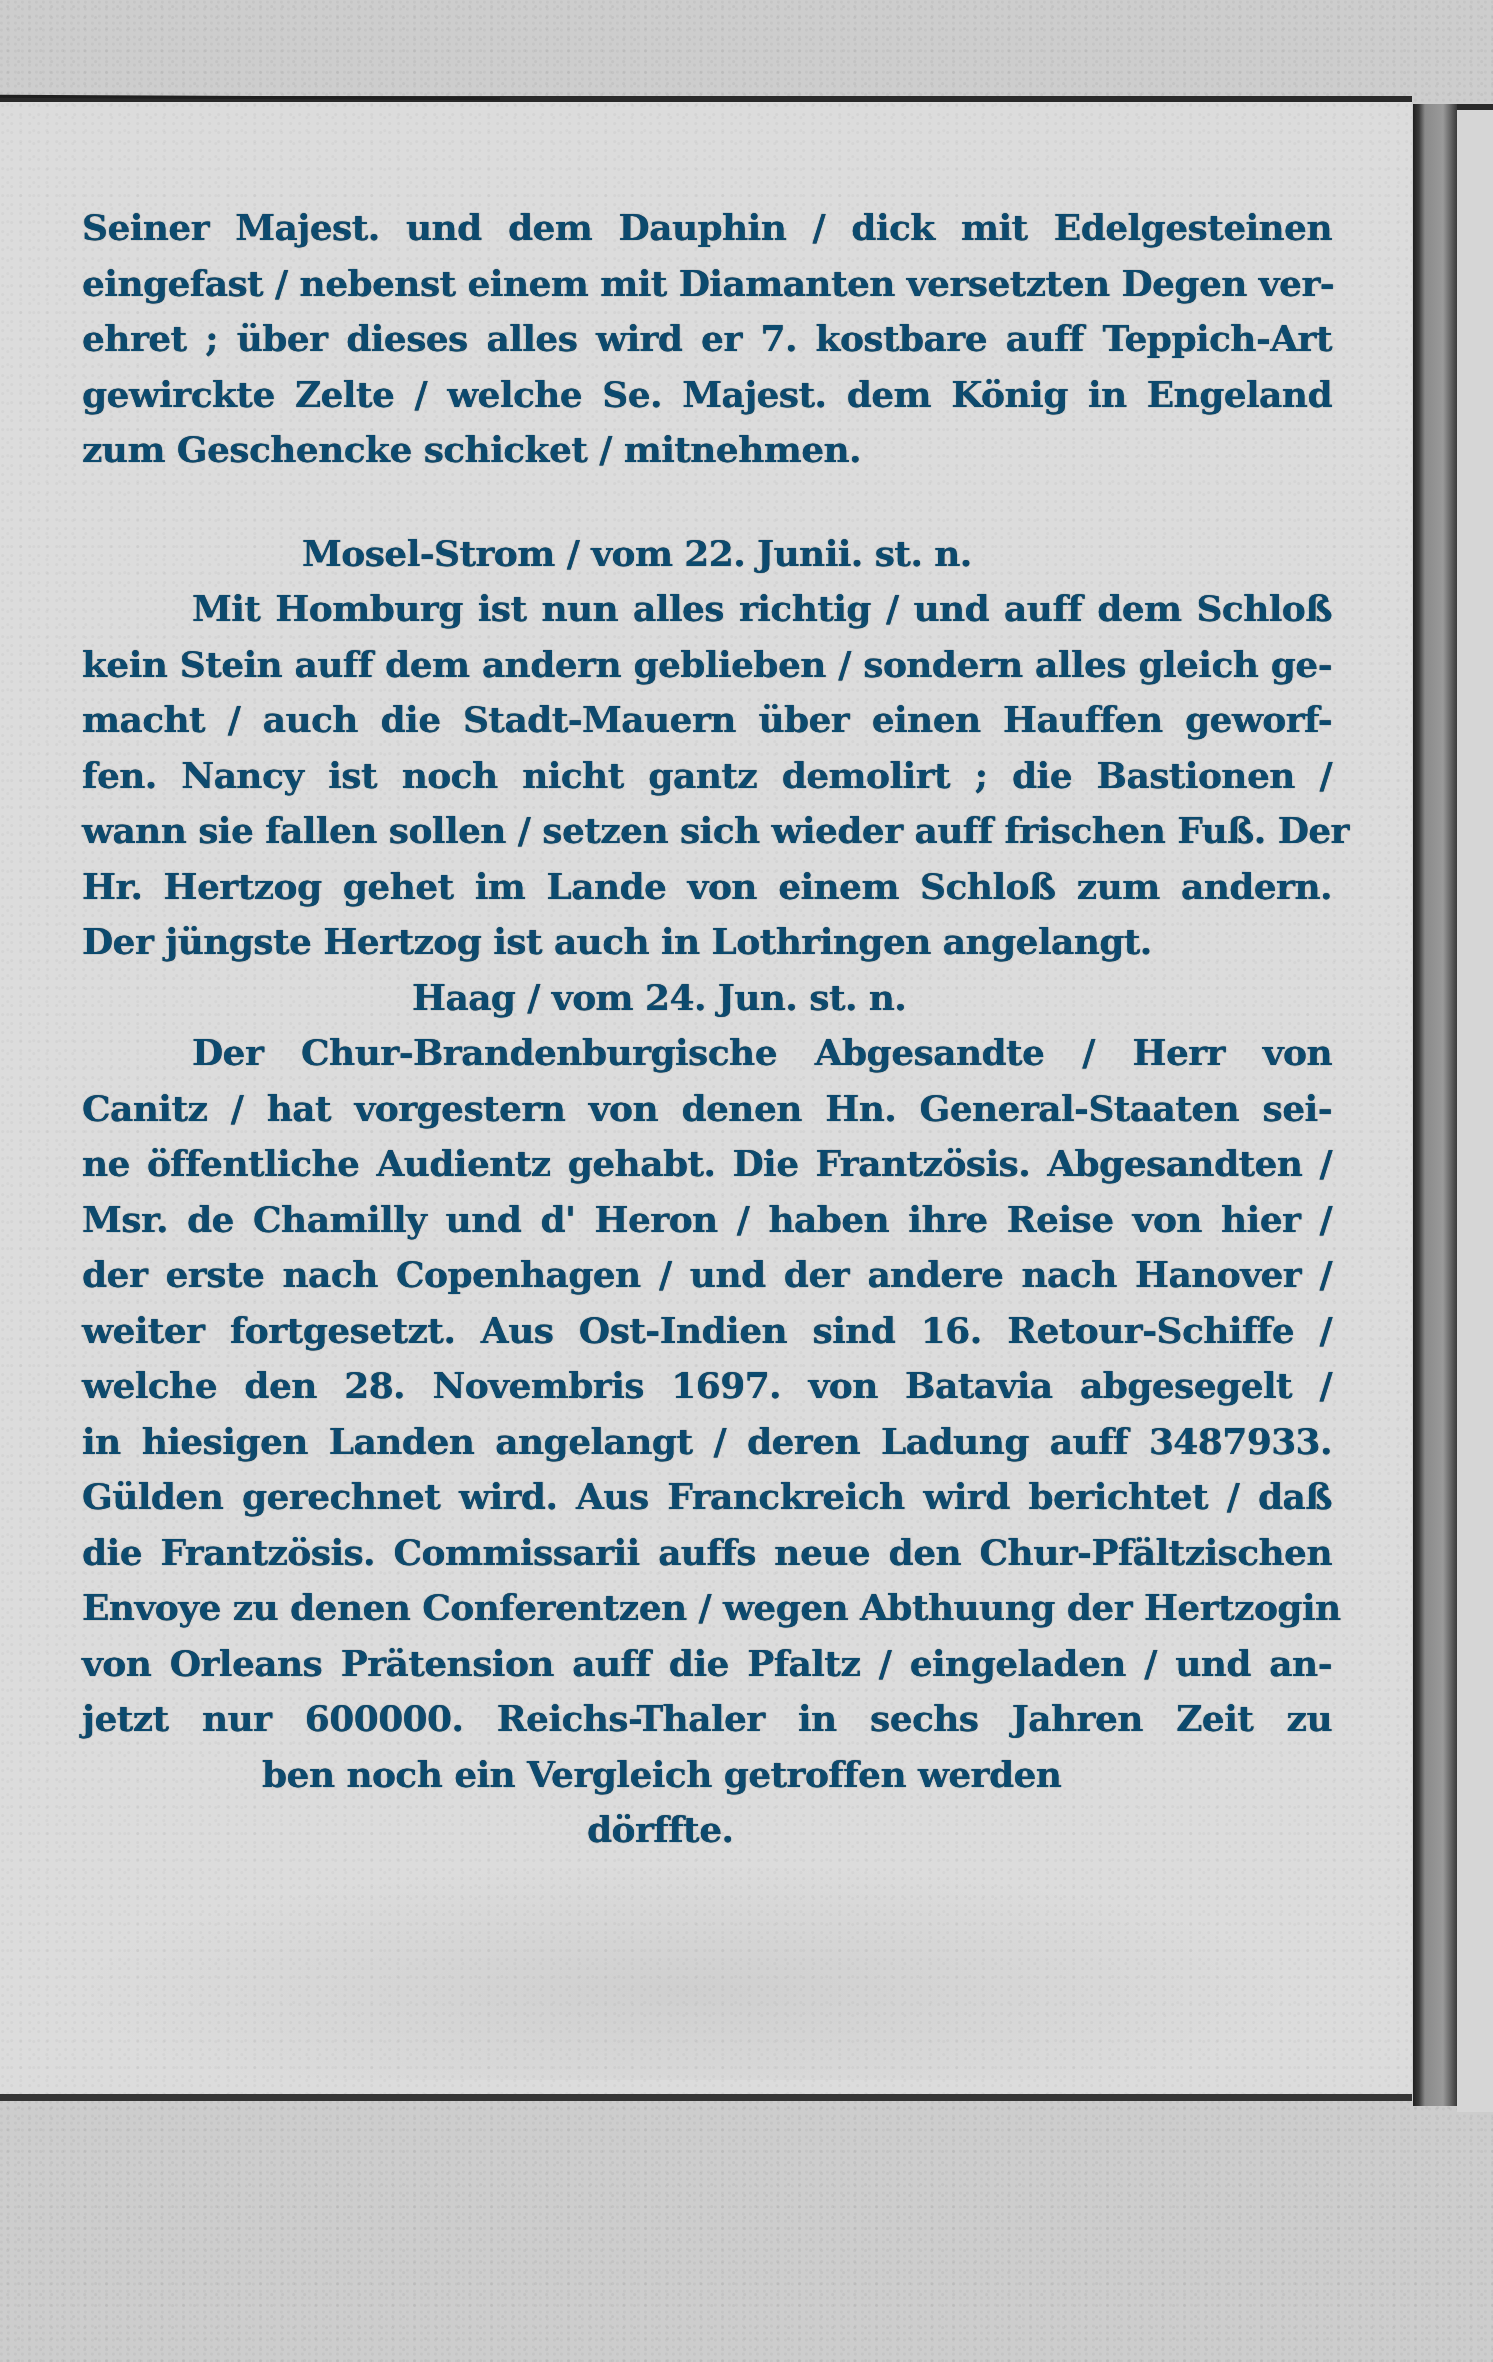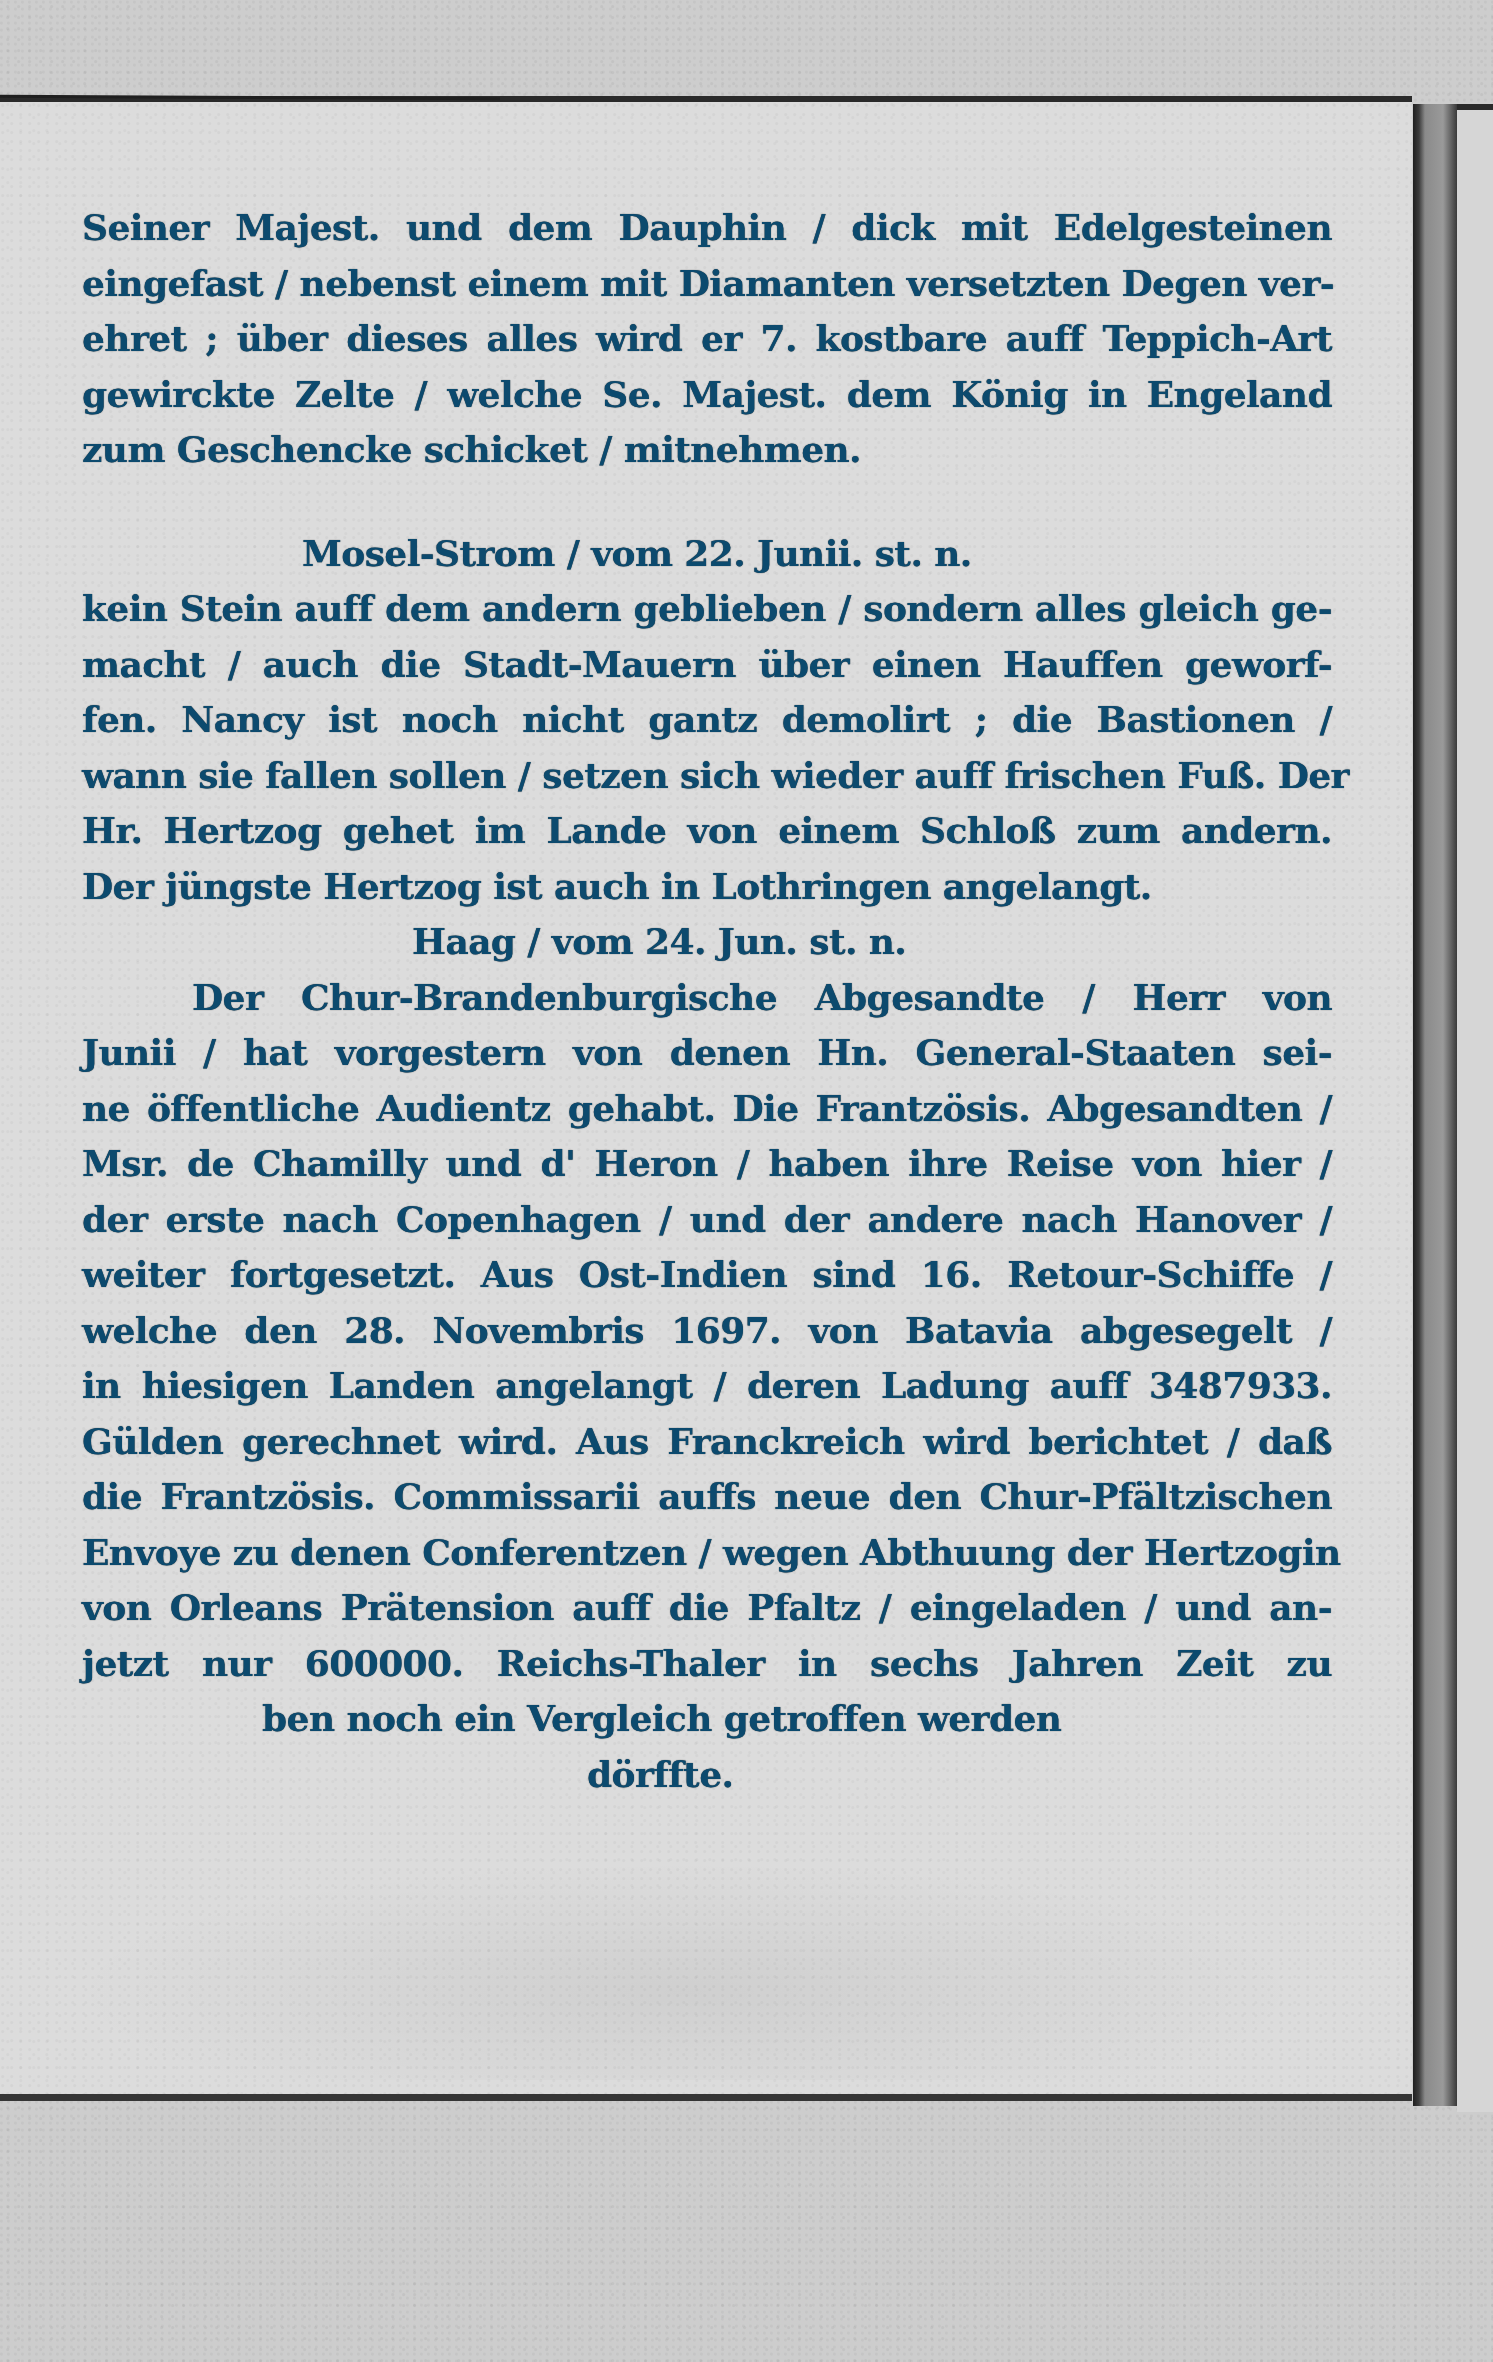--- a/index.html
+++ b/index.html
@@ -76,32 +76,33 @@
   <div>
     <span class="line">Seiner Majest. und dem Dauphin / dick mit Edelgesteinen</span>
     <span class="line">eingefast / nebenst einem mit Diamanten versetzten Degen ver-</span>
     <span class="line">ehret ; über dieses alles wird er 7. kostbare auff Teppich-Art</span>
     <span class="line">gewirckte Zelte / welche Se. Majest. dem König in Engeland</span>
     <span class="line last">zum Geschencke schicket / mitnehmen.</span>
   </div>
 
   <div>
     <span class="heading h-mosel">Mosel-Strom / vom 22. Junii. st. n.</span>
+    <span class="line indent">Mit Homburg ist nun alles richtig / und auff dem Schloß</span>
     <span class="line">kein Stein auff dem andern geblieben / sondern alles gleich ge-</span>
     <span class="line">macht / auch die Stadt-Mauern über einen Hauffen geworf-</span>
     <span class="line">fen.   Nancy ist noch nicht gantz demolirt ; die Bastionen /</span>
     <span class="line">wann sie fallen sollen / setzen sich wieder auff frischen Fuß. Der</span>
     <span class="line">Hr. Hertzog gehet im Lande von einem Schloß zum andern.</span>
     <span class="line last">Der jüngste Hertzog ist auch in Lothringen angelangt.</span>
   </div>
 
   <div>
     <span class="heading h-haag">Haag / vom 24. Jun. st. n.</span>
     <span class="line indent">Der Chur-Brandenburgische Abgesandte / Herr von</span>
-    <span class="line">Junii / hat vorgestern von denen Hn. General-Staaten sei-</span>
+    <span class="line">Canitz / hat vorgestern von denen Hn. General-Staaten sei-</span>
     <span class="line">ne öffentliche Audientz gehabt.   Die Frantzösis. Abgesandten /</span>
     <span class="line">Msr. de Chamilly und d' Heron / haben ihre Reise von hier /</span>
     <span class="line">der erste nach Copenhagen / und der andere nach Hanover /</span>
     <span class="line">weiter fortgesetzt. Aus Ost-Indien sind 16. Retour-Schiffe /</span>
     <span class="line">welche den 28. Novembris 1697. von Batavia abgesegelt /</span>
     <span class="line">in hiesigen Landen angelangt / deren Ladung auff 3487933.</span>
     <span class="line">Gülden gerechnet wird. Aus Franckreich wird berichtet / daß</span>
     <span class="line">die Frantzösis. Commissarii auffs neue den Chur-Pfältzischen</span>
     <span class="line">Envoye zu denen Conferentzen / wegen Abthuung der Hertzogin</span>
     <span class="line">von Orleans Prätension auff die Pfaltz / eingeladen / und an-</span>

